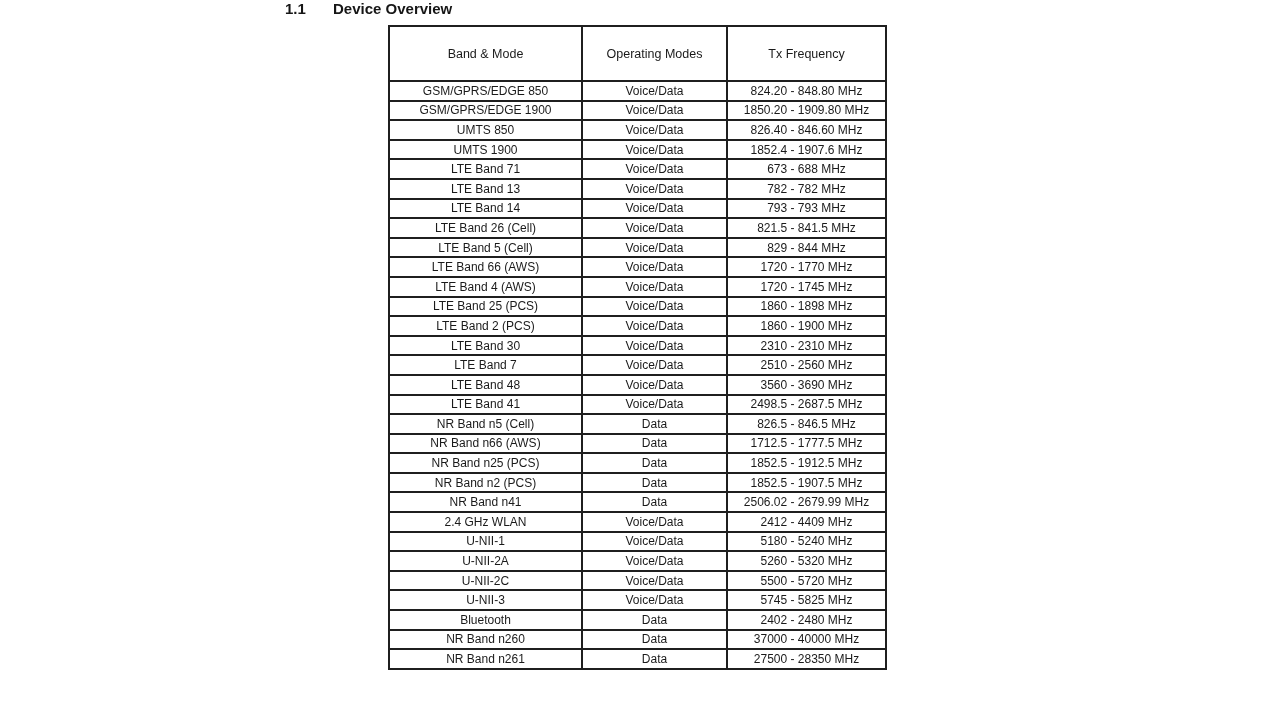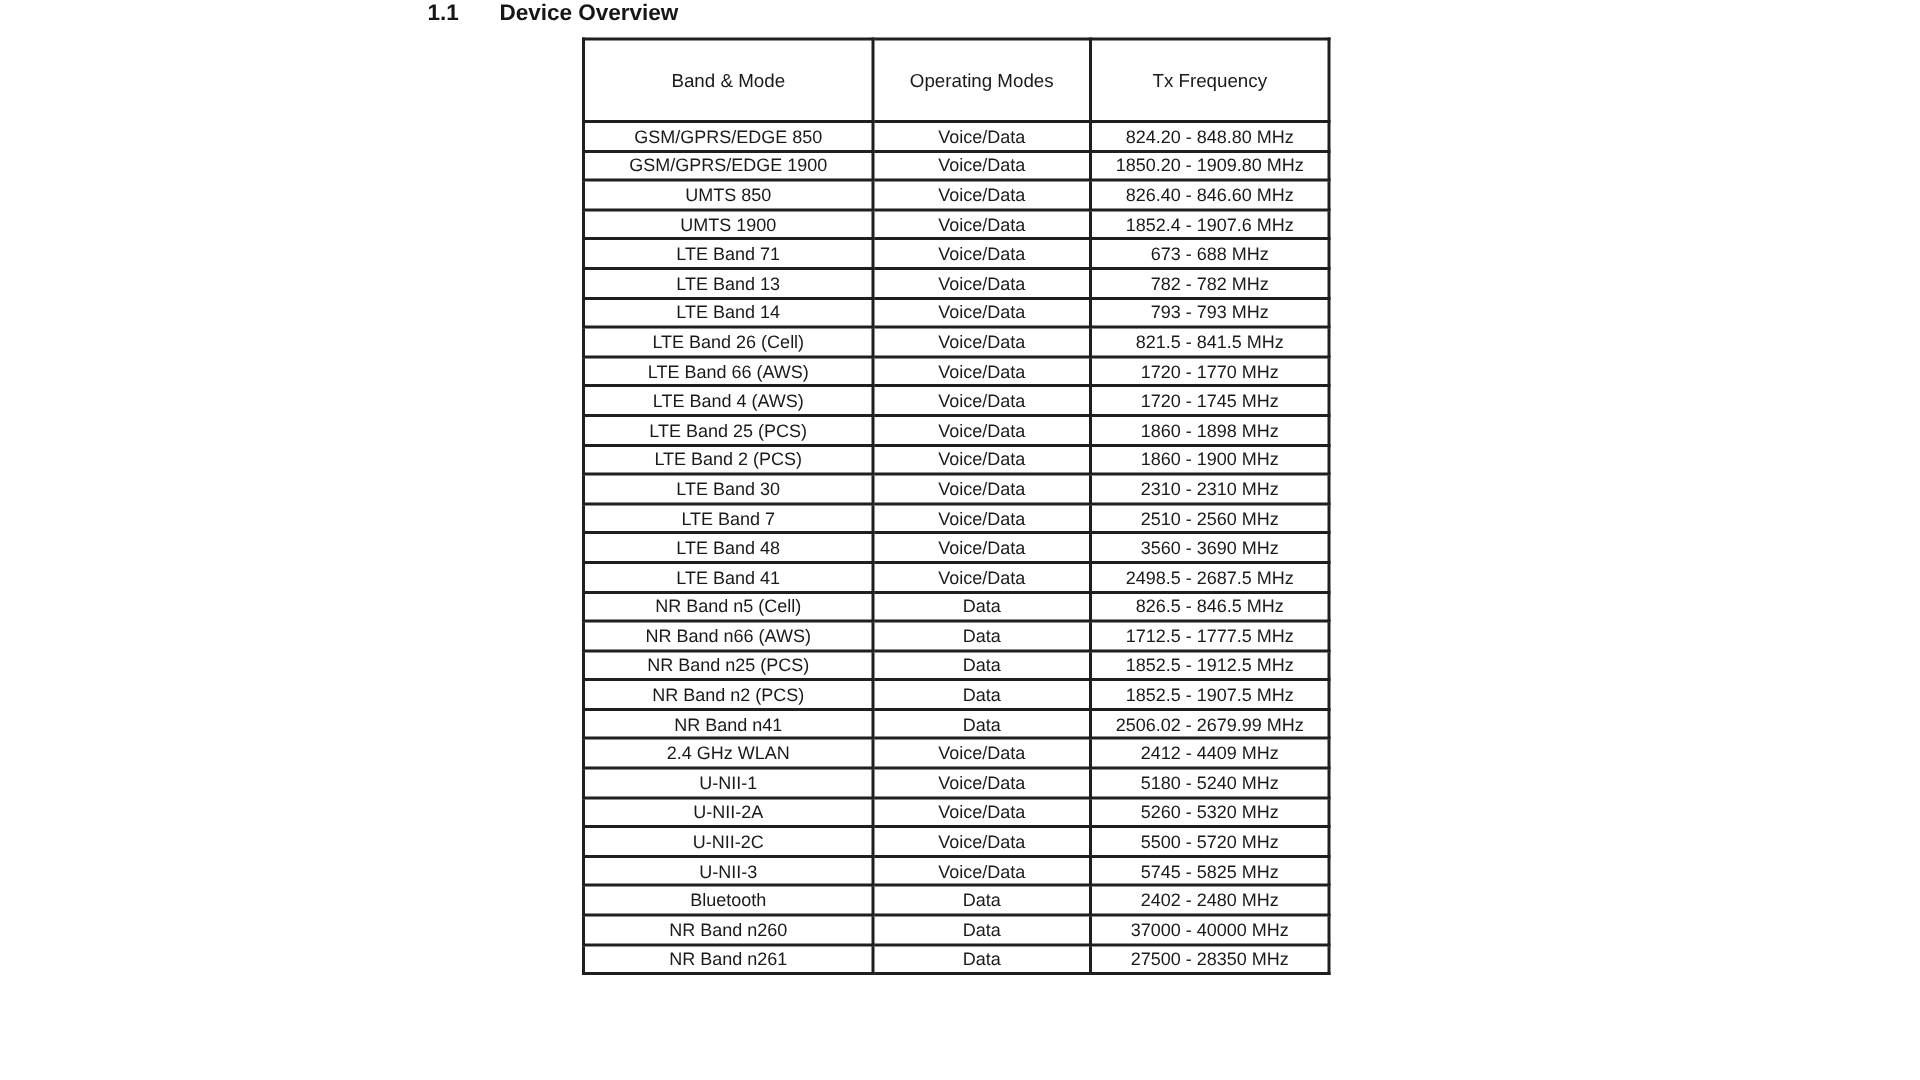--- a/index.html
+++ b/index.html
@@ -117,20 +117,25 @@
         <td>LTE Band 14</td>
         <td>Voice/Data</td>
         <td>793 - 793 MHz</td>
       </tr>
       <tr>
         <td>LTE Band 26 (Cell)</td>
         <td>Voice/Data</td>
         <td>821.5 - 841.5 MHz</td>
       </tr>
       <tr>
+        <td>LTE Band 5 (Cell)</td>
+        <td>Voice/Data</td>
+        <td>829 - 844 MHz</td>
+      </tr>
+      <tr>
         <td>LTE Band 66 (AWS)</td>
         <td>Voice/Data</td>
         <td>1720 - 1770 MHz</td>
       </tr>
       <tr>
         <td>LTE Band 4 (AWS)</td>
         <td>Voice/Data</td>
         <td>1720 - 1745 MHz</td>
       </tr>
       <tr>

